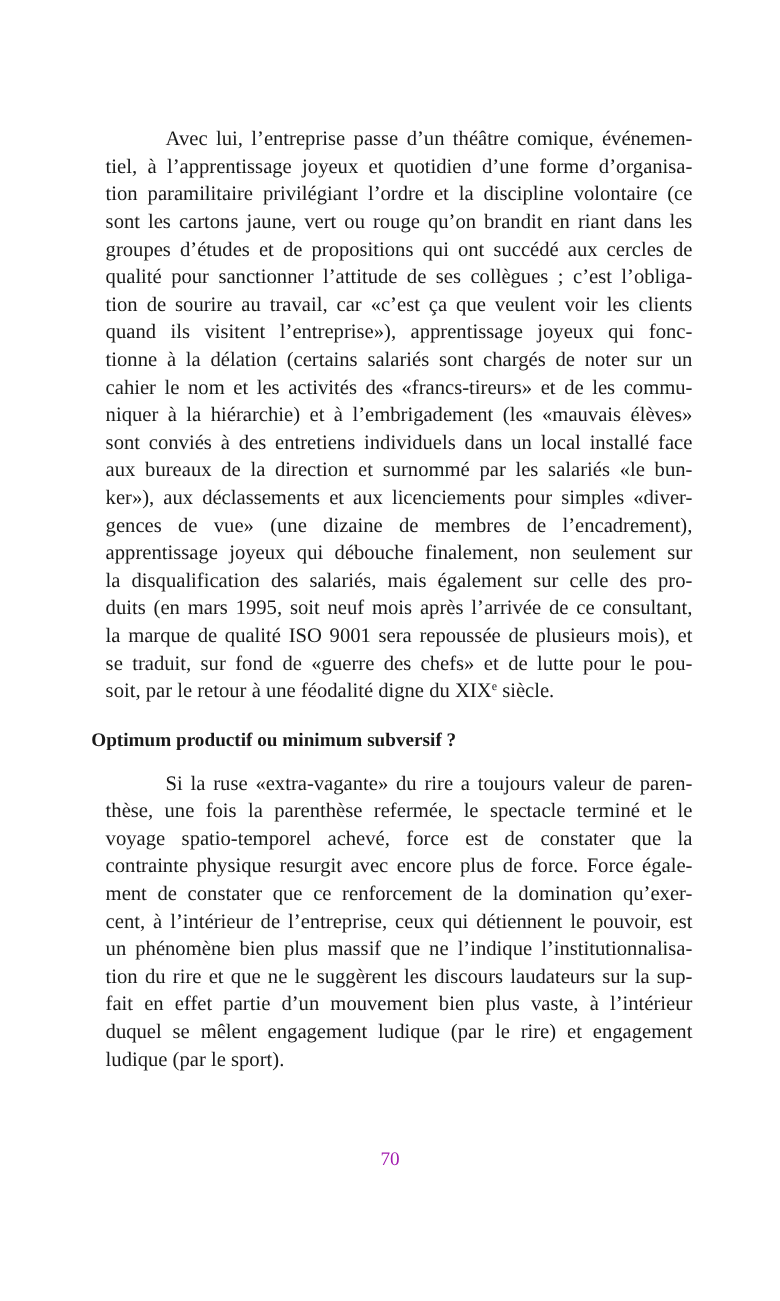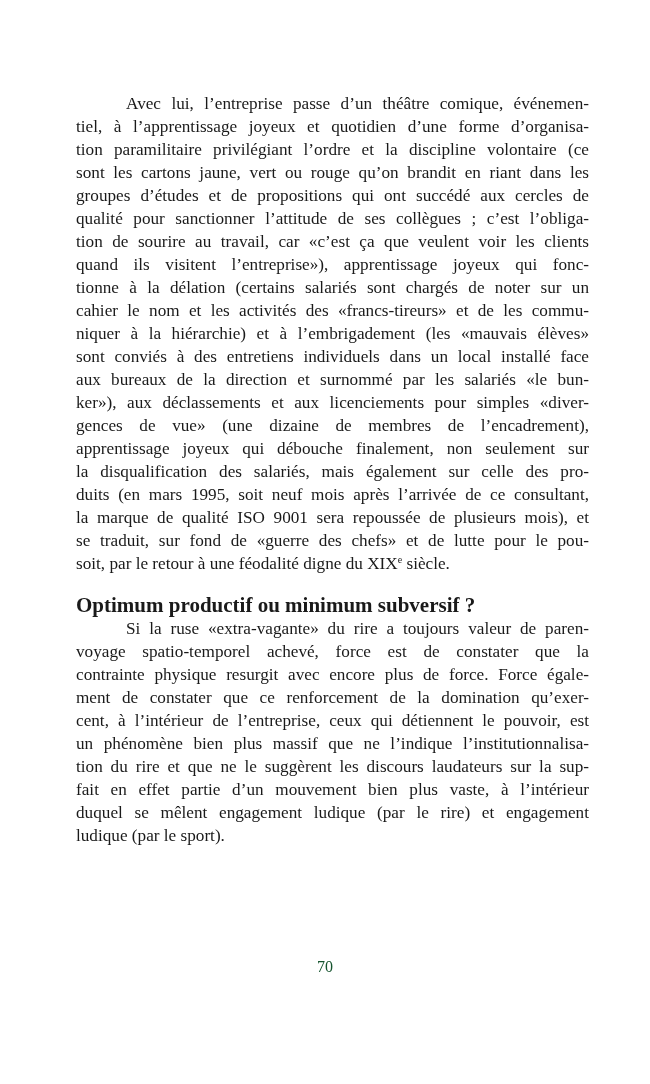--- a/index.html
+++ b/index.html
@@ -8,49 +8,49 @@
     position: absolute;
     left: 76px;
     top: 92px;
     width: 513px;
     font-family: "Liberation Serif", "DejaVu Serif", serif;
     font-size: 17.2px;
     line-height: 23px;
     color: #1a1a1a;
   }
   .para {
-    margin: 0;
+    margin: 12px;
     text-align: justify;
     hyphens: manual;
   }
   .line {
     display: block;
     text-align: justify;
     text-align-last: justify;
     white-space: nowrap;
     height: 23px;
   }
   .line.last { text-align-last: left; }
   .line.indent { padding-left: 50px; }
   .heading {
     margin: 19px 0 0 0;
     font-weight: bold;
-    font-size: 21px;
+    font-size: 16px;
     line-height: 23px;
     height: 23px;
   }
   sup { font-size: 10px; line-height: 0; vertical-align: 6px; }
   .page-number {
     position: absolute;
     left: 0; width: 650px;
     top: 958px;
     text-align: center;
     font-family: "Liberation Serif", "DejaVu Serif", serif;
     font-size: 16px;
-    color: #14532d;
+    color: #a21caf;
   }
 </style>
 </head>
 <body>
 
 <div class="page">
   <div class="para">
     <span class="line indent">Avec lui, l’entreprise passe d’un théâtre comique, événemen-</span>
     <span class="line">tiel, à l’apprentissage joyeux et quotidien d’une forme d’organisa-</span>
     <span class="line">tion paramilitaire privilégiant l’ordre et la discipline volontaire (ce</span>
@@ -71,20 +71,21 @@
     <span class="line">duits (en mars 1995, soit neuf mois après l’arrivée de ce consultant,</span>
     <span class="line">la marque de qualité ISO 9001 sera repoussée de plusieurs mois), et</span>
     <span class="line">se traduit, sur fond de «guerre des chefs» et de lutte pour le pou-</span>
     <span class="line last"><span>soit, par le retour à une féodalité digne du XIX</span><sup>e</sup><span> siècle.</span></span>
   </div>
 
   <div class="heading">Optimum productif ou minimum subversif ?</div>
 
   <div class="para">
     <span class="line indent">Si la ruse «extra-vagante» du rire a toujours valeur de paren-</span>
+    <span class="line">thèse, une fois la parenthèse refermée, le spectacle terminé et le</span>
     <span class="line">voyage spatio-temporel achevé, force est de constater que la</span>
     <span class="line">contrainte physique resurgit avec encore plus de force. Force égale-</span>
     <span class="line">ment de constater que ce renforcement de la domination qu’exer-</span>
     <span class="line">cent, à l’intérieur de l’entreprise, ceux qui détiennent le pouvoir, est</span>
     <span class="line">un phénomène bien plus massif que ne l’indique l’institutionnalisa-</span>
     <span class="line">tion du rire et que ne le suggèrent les discours laudateurs sur la sup-</span>
     <span class="line">fait en effet partie d’un mouvement bien plus vaste, à l’intérieur</span>
     <span class="line">duquel se mêlent engagement ludique (par le rire) et engagement</span>
     <span class="line last">ludique (par le sport).</span>
   </div>

